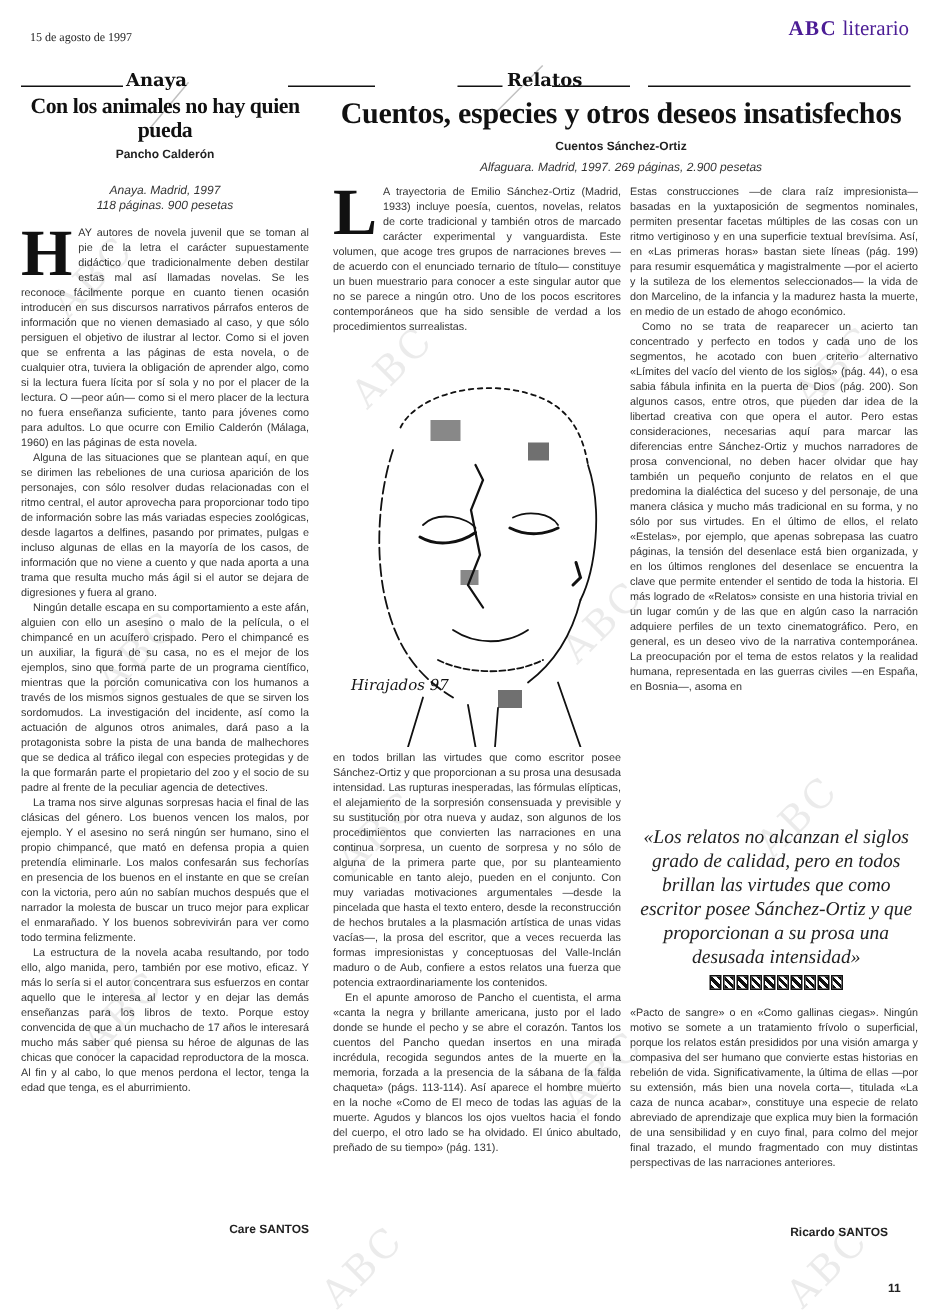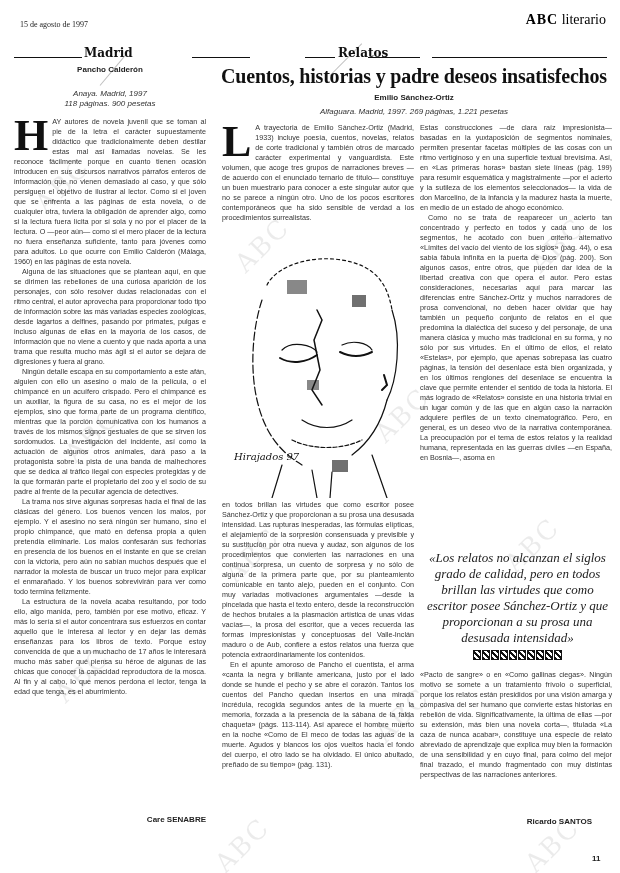--- a/index.html
+++ b/index.html
@@ -2,21 +2,21 @@
 <html><head>
 <meta charset="utf-8">
 <style>
   * { box-sizing: border-box; margin: 0; padding: 0; }
   html, body { width: 620px; height: 873px; background: #ffffff; overflow: hidden; }
   body { position: relative; font-family: "Liberation Sans", sans-serif; color: #111; }
 
   .abs { position: absolute; }
 
   .date { left: 20px; top: 20px; font-family: "Liberation Serif", serif; font-size: 8px; color: #222; }
-  .masthead { right: 14px; top: 12px; font-family: "Liberation Serif", serif; font-size: 14px; color: #000000; }
+  .masthead { right: 14px; top: 12px; font-family: "Liberation Serif", serif; font-size: 14px; color: #4c1d95; }
   .masthead b { font-weight: bold; letter-spacing: 1px; }
 
   .rule { position: absolute; height: 1px; background: #111; }
 
   .section { font-family: "DejaVu Serif", serif; font-weight: bold; font-size: 12px; color: #111; }
 
   .left-col { left: 14px; top: 44px; width: 192px; }
   .left-title { font-family: "Liberation Serif", serif; font-weight: bold; font-size: 14.5px; text-align: center; letter-spacing: -0.3px; line-height: 16px; margin-top: 1px; }
   .byline { font-family: "Liberation Sans", sans-serif; font-weight: bold; font-size: 8px; text-align: center; margin-top: 3px; color: #222; }
   .pubinfo { font-style: italic; font-size: 8px; text-align: center; color: #333; line-height: 10px; }
@@ -48,43 +48,44 @@
   <b>ABC</b>
   <span>literario</span>
 </div>
 
 <div class="rule" style="left:14px; top:57px; width:68px;"></div>
 <div class="rule" style="left:192px; top:57px; width:58px;"></div>
 <div class="rule" style="left:305px; top:57px; width:30px;"></div>
 <div class="rule" style="left:368px; top:57px; width:52px;"></div>
 <div class="rule" style="left:432px; top:57px; width:175px;"></div>
 
-<div class="abs section" style="left:84px; top:46px;">Madrid</div>
+<div class="abs section" style="left:84px; top:46px;">Anaya</div>
 
 <div class="abs left-col" style="top:62px;">
+  <div class="left-title">Con los animales no hay quien pueda</div>
   <div class="byline">Pancho Calderón</div>
   <div class="pubinfo" style="margin-top:15px;">Anaya. Madrid, 1997</div>
   <div class="pubinfo">118 páginas. 900 pesetas</div>
 
   <div class="body-text" style="margin-top:8px; height:600px; overflow:hidden;">
     <span class="dropcap">H</span>
     <p class="first">AY autores de novela juvenil que se toman al pie de la letra el carácter supuestamente didáctico que tradicionalmente deben destilar estas mal así llamadas novelas. Se les reconoce fácilmente porque en cuanto tienen ocasión introducen en sus discursos narrativos párrafos enteros de información que no vienen demasiado al caso, y que sólo persiguen el objetivo de ilustrar al lector. Como si el joven que se enfrenta a las páginas de esta novela, o de cualquier otra, tuviera la obligación de aprender algo, como si la lectura fuera lícita por sí sola y no por el placer de la lectura. O —peor aún— como si el mero placer de la lectura no fuera enseñanza suficiente, tanto para jóvenes como para adultos. Lo que ocurre con Emilio Calderón (Málaga, 1960) en las páginas de esta novela.</p>
     <p>Alguna de las situaciones que se plantean aquí, en que se dirimen las rebeliones de una curiosa aparición de los personajes, con sólo resolver dudas relacionadas con el ritmo central, el autor aprovecha para proporcionar todo tipo de información sobre las más variadas especies zoológicas, desde lagartos a delfines, pasando por primates, pulgas e incluso algunas de ellas en la mayoría de los casos, de información que no viene a cuento y que nada aporta a una trama que resulta mucho más ágil si el autor se dejara de digresiones y fuera al grano.</p>
     <p>Ningún detalle escapa en su comportamiento a este afán, alguien con ello un asesino o malo de la película, o el chimpancé en un acuífero crispado. Pero el chimpancé es un auxiliar, la figura de su casa, no es el mejor de los ejemplos, sino que forma parte de un programa científico, mientras que la porción comunicativa con los humanos a través de los mismos signos gestuales de que se sirven los sordomudos. La investigación del incidente, así como la actuación de algunos otros animales, dará paso a la protagonista sobre la pista de una banda de malhechores que se dedica al tráfico ilegal con especies protegidas y de la que formarán parte el propietario del zoo y el socio de su padre al frente de la peculiar agencia de detectives.</p>
     <p>La trama nos sirve algunas sorpresas hacia el final de las clásicas del género. Los buenos vencen los malos, por ejemplo. Y el asesino no será ningún ser humano, sino el propio chimpancé, que mató en defensa propia a quien pretendía eliminarle. Los malos confesarán sus fechorías en presencia de los buenos en el instante en que se creían con la victoria, pero aún no sabían muchos después que el narrador la molesta de buscar un truco mejor para explicar el enmarañado. Y los buenos sobrevivirán para ver como todo termina felizmente.</p>
     <p>La estructura de la novela acaba resultando, por todo ello, algo manida, pero, también por ese motivo, eficaz. Y más lo sería si el autor concentrara sus esfuerzos en contar aquello que le interesa al lector y en dejar las demás enseñanzas para los libros de texto. Porque estoy convencida de que a un muchacho de 17 años le interesará mucho más saber qué piensa su héroe de algunas de las chicas que conocer la capacidad reproductora de la mosca. Al fin y al cabo, lo que menos perdona el lector, tenga la edad que tenga, es el aburrimiento.</p>
   </div>
 </div>
-<div class="abs signature" style="left:14px; top:815px; width:192px;">Care SENABRE</div>
+<div class="abs signature" style="left:14px; top:815px; width:192px;">Care SANTOS</div>
 
 <div class="abs section" style="left:338px; top:46px;text-align:center;">Relatos</div>
 
-<div class="abs right-title" style="left:216px; top:65px; width:396px;">Cuentos, historias y padre deseos insatisfechos</div>
-<div class="abs byline" style="left:216px; top:90px; width:396px;">Emilio Sánchez-Ortiz</div>
-<div class="abs pubinfo" style="left:216px; top:107px; width:396px;">Alfaguara. Madrid, 1997. 269 páginas, 1.221 pesetas</div>
+<div class="abs right-title" style="left:216px; top:65px; width:396px;">Cuentos, especies y otros deseos insatisfechos</div>
+<div class="abs byline" style="left:216px; top:90px; width:396px;">Cuentos Sánchez-Ortiz</div>
+<div class="abs pubinfo" style="left:216px; top:107px; width:396px;">Alfaguara. Madrid, 1997. 269 páginas, 2.900 pesetas</div>
 
 <div class="abs body-text" style="left:222px; top:123px; width:192px; height:116px; overflow:hidden;">
   <span class="dropcap">L</span>
   <p class="first">A trayectoria de Emilio Sánchez-Ortiz (Madrid, 1933) incluye poesía, cuentos, novelas, relatos de corte tradicional y también otros de marcado carácter experimental y vanguardista. Este volumen, que acoge tres grupos de narraciones breves —de acuerdo con el enunciado ternario de título— constituye un buen muestrario para conocer a este singular autor que no se parece a ningún otro. Uno de los pocos escritores contemporáneos que ha sido sensible de verdad a los procedimientos surrealistas.</p>
 </div>
 
 <div class="abs" style="left:222px; top:240px; width:196px; height:258px;">
   <svg width="196" height="258" viewBox="0 0 196 258">
     <g fill="none" stroke="#111" stroke-width="1.2" stroke-linecap="round">
       <path d="M45 45 C 55 25, 90 15, 120 20 C 150 25, 165 40, 170 70" stroke-dasharray="3 3"></path>

